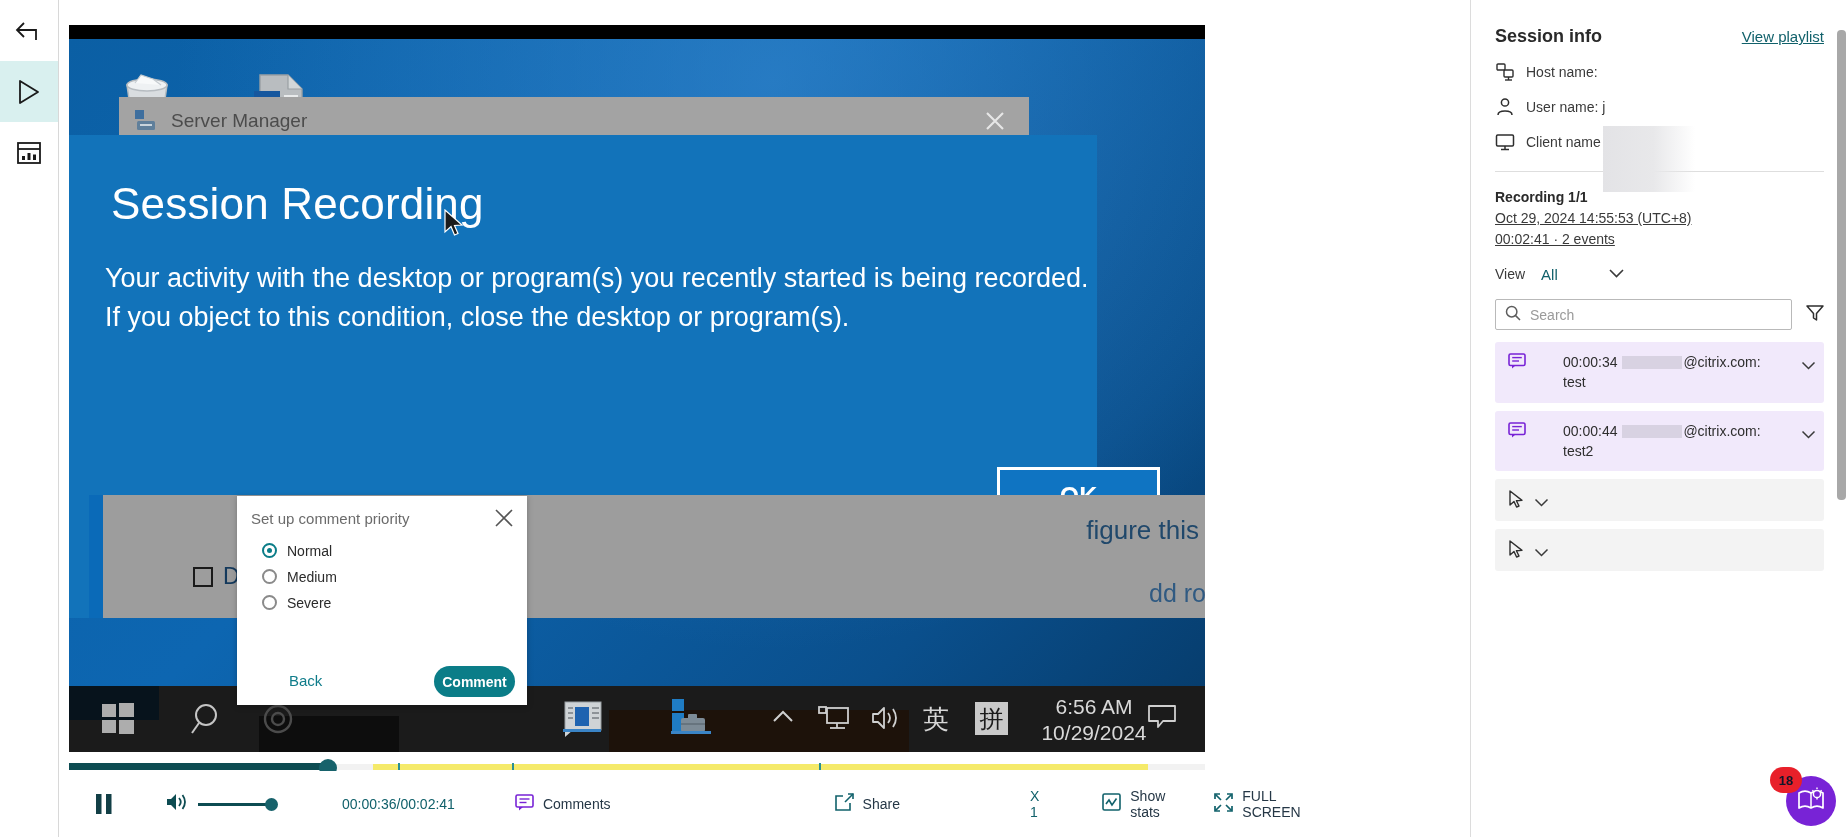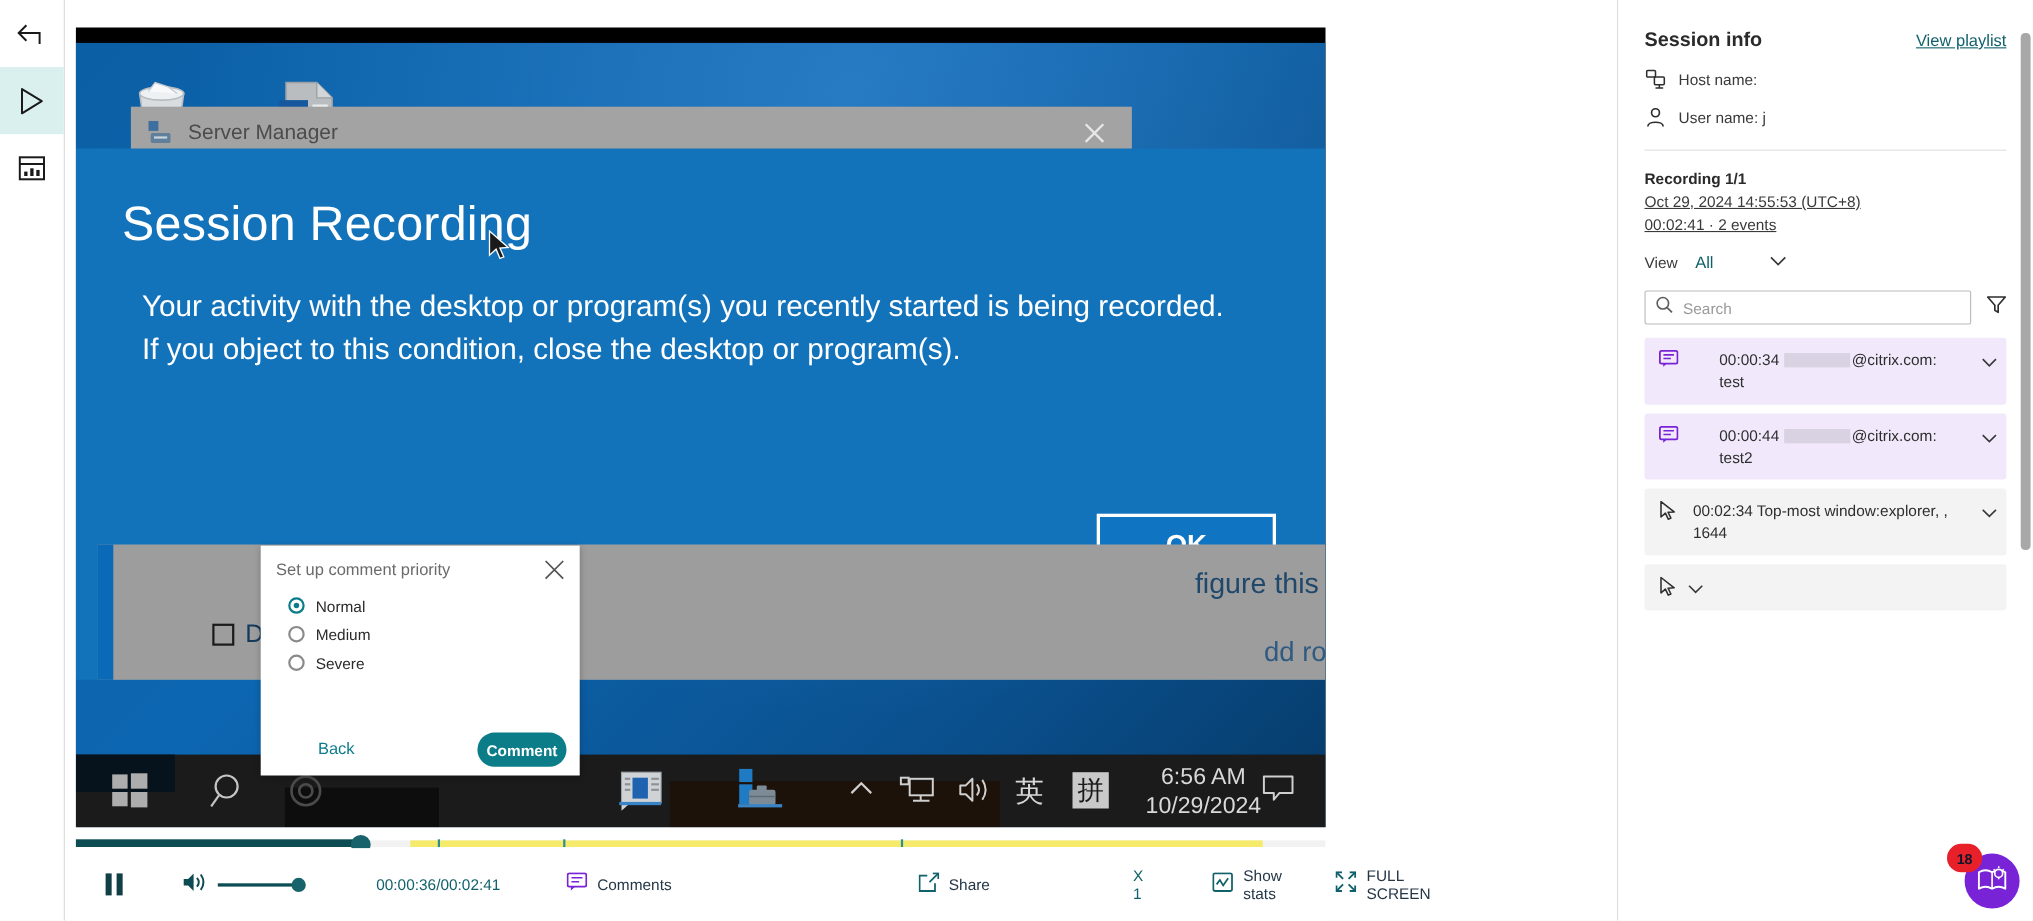--- a/index.html
+++ b/index.html
@@ -43,30 +43,30 @@
     position: absolute; inset: 0;
     background:
       linear-gradient(135deg, #0b5fa4 0%, #0c63ab 18%, #0d66b1 40%, #0a4f8c 78%, #063a68 100%);
   }
   .desk-bg::after{
     content:""; position:absolute; inset:0;
     background: radial-gradient(ellipse at 62% 6%, rgba(60,140,210,.55) 0%, rgba(0,0,0,0) 60%);
   }
   
   .notice {
-    position: absolute; left: 0; top: 96px; width: 1136px; height: 483px;
+    position: absolute; left: 0; top: 96px; width: 1028px; height: 483px;
     background: #1273ba;
   }
   .notice-title {
     position: absolute; left: 42px; top: 44px;
     font-size: 44px; font-weight: 400; color: #ffffff; letter-spacing: .2px;
     font-family: "Liberation Sans", sans-serif;
   }
   .notice-body {
-    position: absolute; left: 60px; top: 124px; width: 1000px;
+    position: absolute; left: 36px; top: 124px; width: 1000px;
     font-size: 27px; line-height: 1.45; color: #ffffff; font-weight: 400;
   }
   .ok-btn {
     position: absolute; left: 928px; top: 332px; width: 163px; height: 58px;
     background: #0f74c2; border: 3px solid #ffffff;
     color: #ffffff; font-size: 25px; font-weight: 700;
     display: flex; align-items: center; justify-content: center;
     cursor: pointer;
   }
   
@@ -578,20 +578,31 @@
     <div class="info-row">
       <span class="info-ico">
         <svg width="20" height="20" viewBox="0 0 20 20">
             <circle cx="10" cy="5.5" r="3.6" fill="none" stroke="#2e2e2e" stroke-width="1.5"></circle>
             <path d="M3 18 C3 12.8 17 12.8 17 18" fill="none" stroke="#2e2e2e" stroke-width="1.5"></path>
           </svg>
       </span>
       <span class="info-text">User name:</span>
       <span class="info-text" style="margin-left:4px;">j</span>
     </div>
+    <div class="info-row">
+      <span class="info-ico">
+        <svg width="20" height="20" viewBox="0 0 20 20">
+          <rect x="1.5" y="3" width="17" height="11" rx="1.2" fill="none" stroke="#2e2e2e" stroke-width="1.5"></rect>
+          <line x1="10" y1="14" x2="10" y2="17" stroke="#2e2e2e" stroke-width="1.5"></line>
+          <line x1="6" y1="17.5" x2="14" y2="17.5" stroke="#2e2e2e" stroke-width="1.5"></line>
+        </svg>
+      </span>
+      <span class="info-text">Client name</span>
+      <span class="redact"></span>
+    </div>
 
     <div class="hr"></div>
 
     <div class="rec-block">
       <div class="rec-title">Recording 1/1</div>
       <div class="rec-line">Oct 29, 2024 14:55:53 (UTC+8)</div>
       <div class="rec-line">00:02:41 · 2 events</div>
     </div>
 
     <div class="view-row">
@@ -655,21 +666,20 @@
             </svg>
         </span>
       </div>
 
       <div class="event win">
         <span class="ev-ico">
           <svg width="18" height="18" viewBox="0 0 18 18">
             <path d="M2 1 L2 15 L6 11.5 L8.6 17 L11 16 L8.4 10.7 L14 10.4 Z" fill="none" stroke="#2e2e2e" stroke-width="1.4" stroke-linejoin="round"></path>
           </svg>
         </span>
-        <span class="ev-text"><span>00:02:34</span> <span>Top-most window:explorer, , 1644</span></span>
         <span class="ev-caret">
           <svg width="15" height="9" viewBox="0 0 15 9">
               <path d="M1.5 1.5 L7.5 7.5 L13.5 1.5" fill="none" stroke="#3a3a3a" stroke-width="1.5"></path>
             </svg>
         </span>
       </div>
 
       <div class="event win">
         <span class="ev-ico">
           <svg width="18" height="18" viewBox="0 0 18 18">

